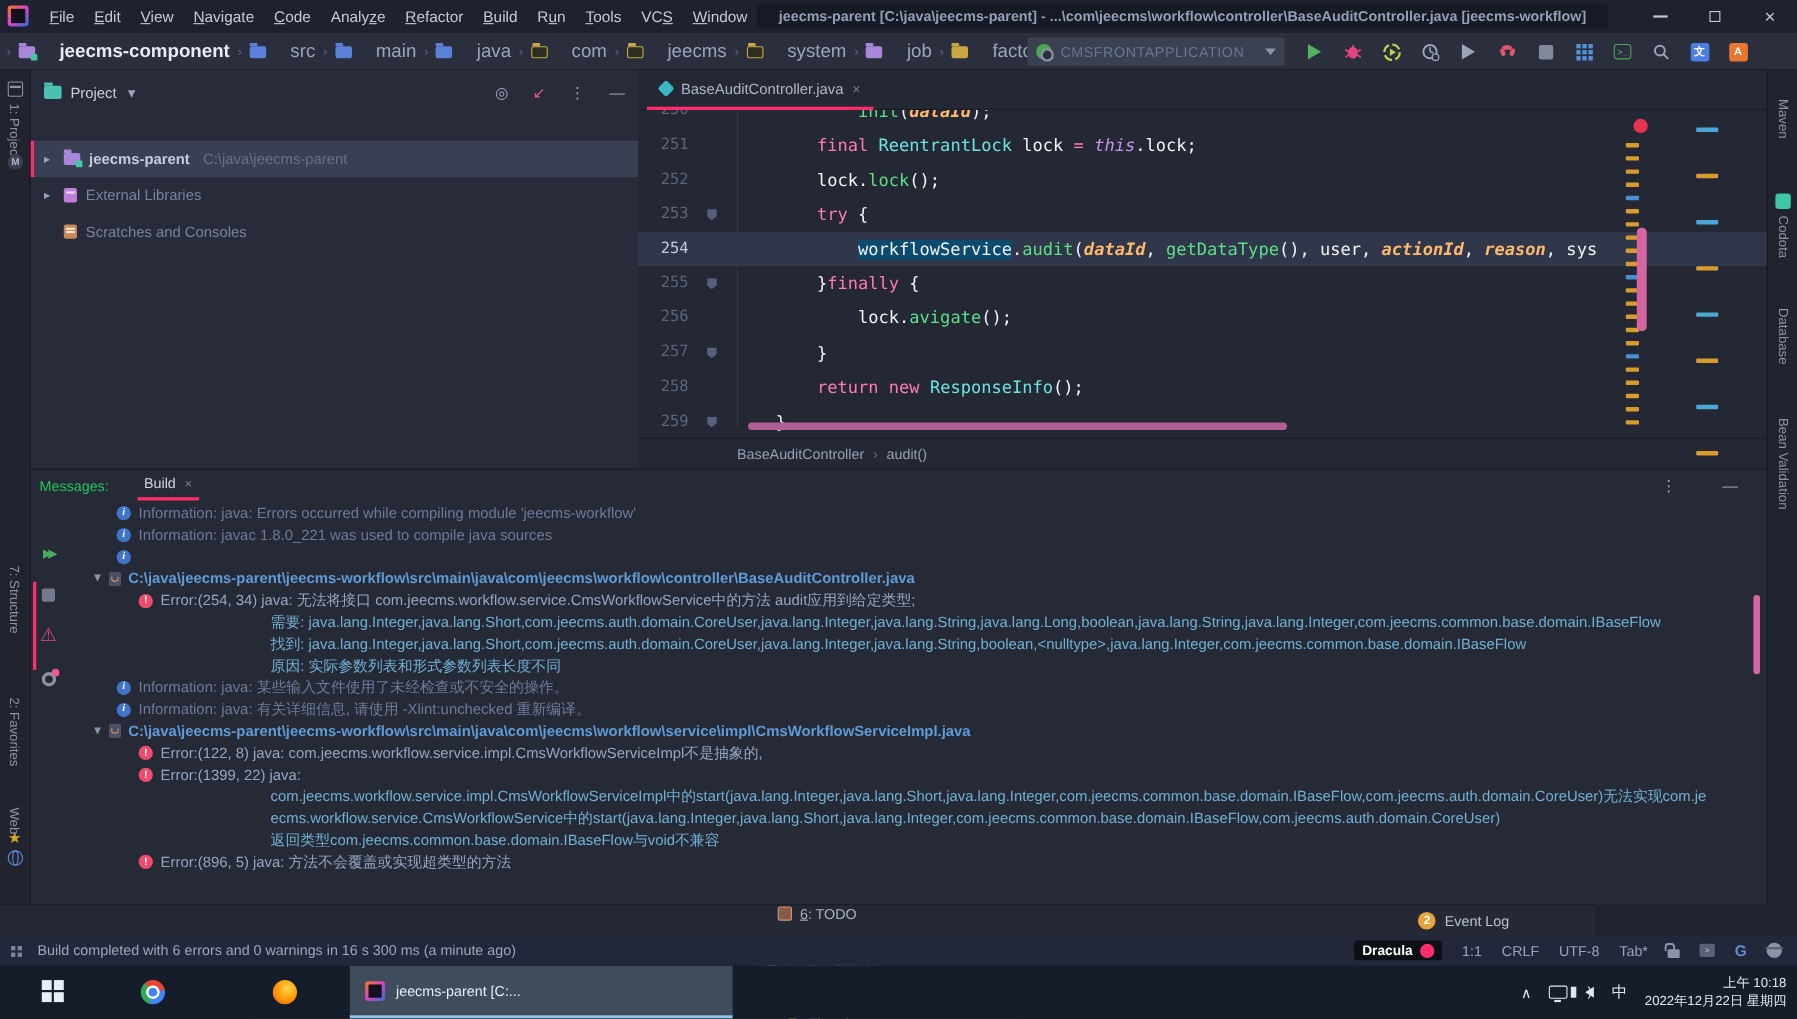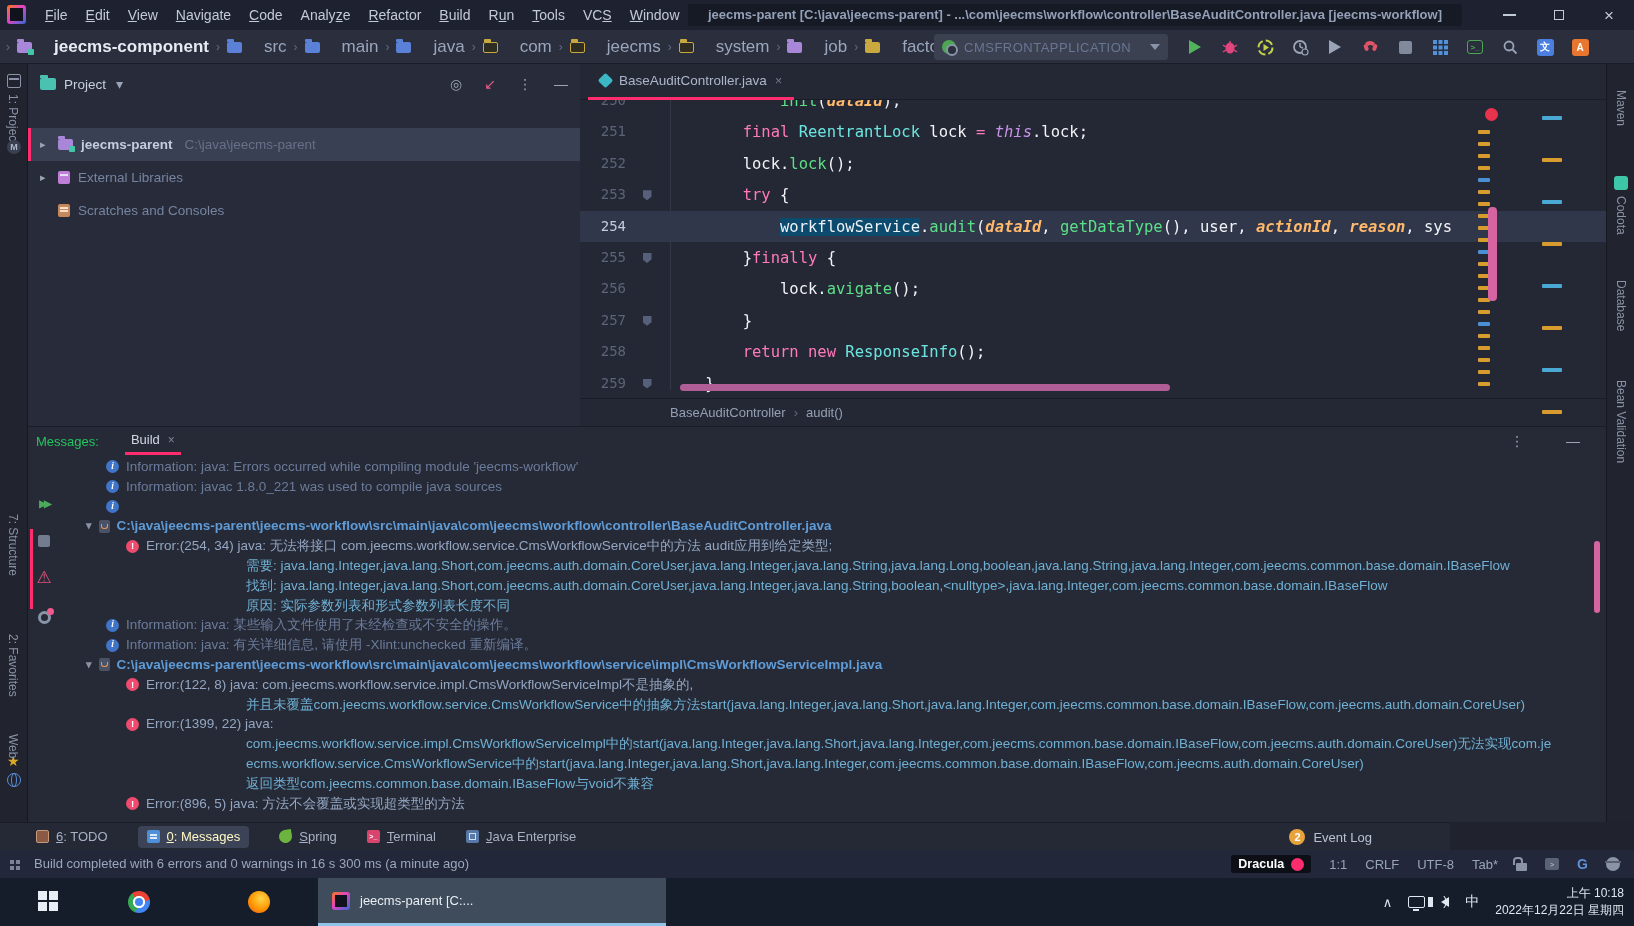--- a/index.html
+++ b/index.html
@@ -173,21 +173,21 @@
   .mi-error { background:#ee4b6e; }
   .mi-chev { color:#8a93a6; font-size:11px; }
   .mi-java { flex:0 0 auto; width:11px; height:13px; background:#4a5268; border-radius:2px; position:relative; }
   .mi-java::after { content:""; position:absolute; left:2px; top:4px; width:5px; height:4px;
                     border:1px solid #e8955c; border-top:none; border-radius:0 0 3px 3px; }
   #msg-selbar { position:absolute; left:2px; top:102px; width:3px; height:80px; background:#ff2d6d; }
   #msg-scroll { position:absolute; right:6px; top:114px; width:6px; height:72px; background:#d664a0; border-radius:3px; }
 
   
   #bottombar { position:absolute; left:0; top:822px; width:1450px; height:28px; background:#252936;
-               border-top:1px solid #1a1d27; display:flex; align-items:center; gap:30px; padding-left:36px; }
+               border-top:1px solid #1a1d27; display:flex; align-items:center; gap:30px; padding-left:36px;flex-direction:column; }
   .bb-item { display:flex; align-items:center; gap:7px; font-size:13px; color:#a8b2c4; height:22px; }
   .bb-item.selected { background:#3d4356; border-radius:4px; padding:0 9px; color:#fef9c3; }
   .bb-item .u { text-decoration:underline; }
   .bb-ic { width:13px; height:13px; border-radius:2px; position:relative; flex:0 0 auto; }
   .bi-todo { background:#8a5a44; border:1px solid #c49a7a; }
   .bi-msg { background:#4f8fd8; } .bi-msg::after { content:""; position:absolute; left:3px; top:4px; right:3px;
             height:1.5px; background:#dce9fa; box-shadow:0 3px #dce9fa; }
   .bi-spring { background:#6db33f; border-radius:50% 0 50% 50%; transform:rotate(-10deg); }
   .bi-term { background:#d8446c; color:#fff; font-size:7px; font-weight:bold; display:flex;
              align-items:center; justify-content:center; }
@@ -578,23 +578,20 @@
           </div>
           <div class="mrow file">
             <span class="mi-chev">▾</span>
             <div class="mi-java"></div>
             <span>C:\java\jeecms-parent\jeecms-workflow\src\main\java\com\jeecms\workflow\service\impl\CmsWorkflowServiceImpl.java</span>
           </div>
           <div class="mrow error">
             <div class="mi-circle mi-error">!</div>
             <span>Error:(122, 8)  java: com.jeecms.workflow.service.impl.CmsWorkflowServiceImpl不是抽象的,</span>
           </div>
-          <div class="mrow detail">
-            <span>并且未覆盖com.jeecms.workflow.service.CmsWorkflowService中的抽象方法start(java.lang.Integer,java.lang.Short,java.lang.Integer,com.jeecms.common.base.domain.IBaseFlow,com.jeecms.auth.domain.CoreUser)</span>
-          </div>
           <div class="mrow error">
             <div class="mi-circle mi-error">!</div>
             <span>Error:(1399, 22)  java:</span>
           </div>
           <div class="mrow detail">
             <span>com.jeecms.workflow.service.impl.CmsWorkflowServiceImpl中的start(java.lang.Integer,java.lang.Short,java.lang.Integer,com.jeecms.common.base.domain.IBaseFlow,com.jeecms.auth.domain.CoreUser)无法实现com.je</span>
           </div>
           <div class="mrow detail">
             <span>ecms.workflow.service.CmsWorkflowService中的start(java.lang.Integer,java.lang.Short,java.lang.Integer,com.jeecms.common.base.domain.IBaseFlow,com.jeecms.auth.domain.CoreUser)</span>
           </div>

